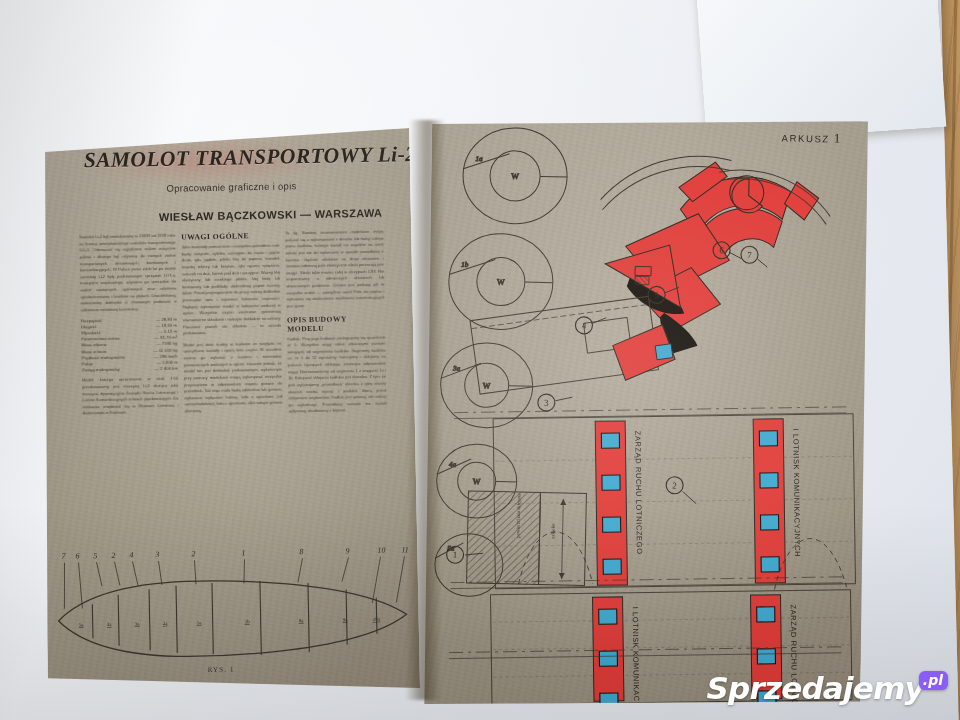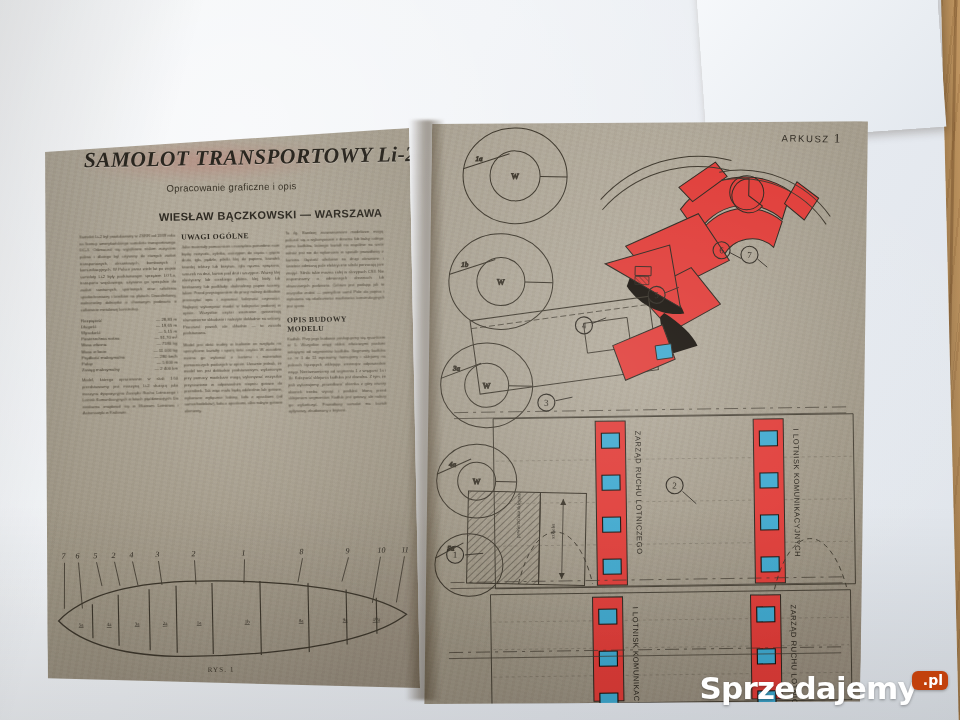--- a/index.html
+++ b/index.html
@@ -170,32 +170,33 @@
       linear-gradient(105deg, rgba(0,0,0,0.10) 0%, rgba(0,0,0,0) 18%),
       radial-gradient(ellipse at 62% 52%, rgba(255,255,255,0.12), rgba(0,0,0,0) 55%),
       linear-gradient(0deg, rgba(0,0,0,0.10), rgba(0,0,0,0) 30%);
   }
 
   
   #watermark {
     position:absolute; right: 12px; bottom: 14px;
     display:flex; align-items:flex-start; gap:1px;
     z-index: 50;
+    font-style: italic;
   }
   #watermark .wm-text {
     font-family:"DejaVu Sans", sans-serif;
     font-weight: 700; font-size: 31px; letter-spacing: -0.8px;
     color: #ffffff;
     text-shadow: 0 1px 3px rgba(0,0,0,0.35);
   }
   #watermark .wm-badge {
-    background: #c2410c; color:#fff;
+    background: #8b5cf6; color:#fff;
     font-family:"DejaVu Sans", sans-serif;
     font-weight:700; font-size: 14px;
-    padding: 2px 5px 3px 11px; border-radius: 6px;
+    padding: 2px 5px 3px 4px; border-radius: 6px;
     margin-top: 1px; margin-left: -6px;
     box-shadow: 0 1px 3px rgba(0,0,0,.3);
     line-height: 1;
   }
 </style>
 </head>
 <body>
 
 <div id="stage">
 

